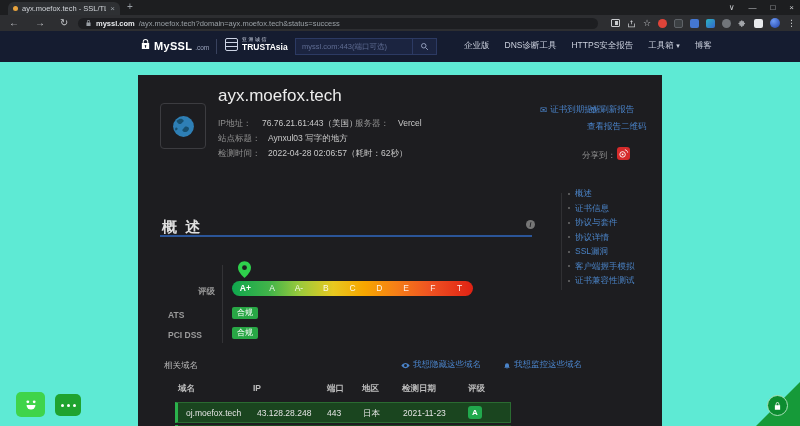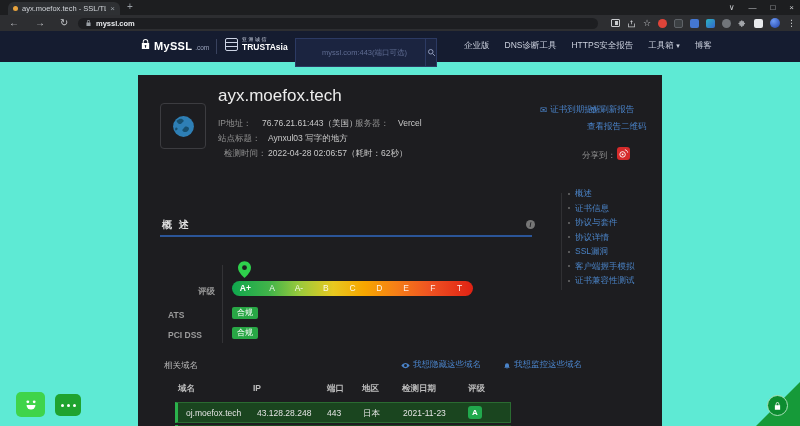--- a/index.html
+++ b/index.html
@@ -53,55 +53,55 @@
   #logo { position:absolute; left:140px; top:7px; display:flex; align-items:baseline; gap:3px; }
   #brand { font-size:11px; font-weight:bold; color:#fff; letter-spacing:.3px; }
   #brand-suffix { font-size:6.5px; color:#9aa3bd; }
   #hdr-divider { position:absolute; left:216px; top:8px; width:1px; height:15px; background:#39425e; }
   #trust { position:absolute; left:225px; top:6px; display:flex; align-items:center; gap:4px; }
   #trust-box { width:13px; height:13px; border:1px solid #ccd3e4; border-radius:2px;
                background:repeating-linear-gradient(180deg,transparent 0 3px,#ccd3e4 3px 4px); }
   #trust-text { display:flex; flex-direction:column; line-height:1; }
   #trust-cn { font-size:5px; color:#cdd3e2; letter-spacing:1.5px; }
   #trust-en { font-size:8.5px; font-weight:bold; color:#fff; margin-top:1px; }
-  #searchbox { position:absolute; left:295px; top:7px; width:142px; height:29px;
-               background:#1b2440; border:1px solid #2c3a63; display:flex;padding-left:20px; }
+  #searchbox { position:absolute; left:295px; top:7px; width:142px; height:17px;
+               background:#1b2440; border:1px solid #2c3a63; display:flex; }
   #search-input { flex:1; background:transparent; border:none; outline:none;
                   font-size:7.5px; color:#c7cde0; padding:0 6px;
                   font-family:"Liberation Sans","DejaVu Sans",sans-serif; }
   #search-input::placeholder { color:#5f6c92; }
   #search-btn { width:24px; border-left:1px solid #2c3a63; display:flex; align-items:center; justify-content:center; background:#1b2440; }
   #mnav { position:absolute; left:464px; top:9px; display:flex; gap:15px; }
   .mnav-item { font-size:8.5px; color:#ccd1de; white-space:nowrap; }
   .caret { font-size:7px; color:#ccd1de; }
 
   
   #card { position:absolute; left:138px; top:44px; width:524px; bottom:0; background:#1d1d20; }
 
   #fav-box { position:absolute; left:22px; top:28px; width:46px; height:46px;
              border:1px solid #3c3c40; border-radius:4px; display:flex; align-items:center; justify-content:center; }
   #site-title { position:absolute; left:80px; top:11px; font-size:17px; color:#ececec; }
   .info-label { position:absolute; font-size:8.5px; color:#909090; white-space:nowrap; }
   .info-value { position:absolute; font-size:8.5px; color:#c9c9c9; white-space:nowrap; }
   #l1a { left:80px; top:43px; }  #l1b { left:124px; top:43px; }
   #l1c { left:217px; top:43px; } #l1d { left:260px; top:43px; }
   #l2a { left:80px; top:58px; }  #l2b { left:130px; top:58px; }
-  #l3a { left:80px; top:73px;margin-left:6px; }  #l3b { left:130px; top:73px; }
+  #l3a { left:80px; top:73px; }  #l3b { left:130px; top:73px; }
 
   .blue-link { font-size:8.5px; color:#4a83c9; white-space:nowrap; display:flex; align-items:center; gap:3px; }
   #act-expiry { position:absolute; left:402px; top:29px; }
   #act-refresh { position:absolute; left:452px; top:29px; }
   #act-qr { position:absolute; left:449px; top:46px; }
   .link-glyph { font-size:8.5px; color:#4a83c9; }
   #share-label { position:absolute; left:444px; top:75px; font-size:8.5px; color:#8f8f8f; }
   #weibo { position:absolute; left:479px; top:72px; width:13px; height:13px; background:#d52b2b;
            border-radius:3px; display:flex; align-items:center; justify-content:center; }
 
   
-  #ov-title { position:absolute; left:24px; top:143px; font-size:10px; font-weight:bold; color:#e0e0e0; letter-spacing:2px; }
+  #ov-title { position:absolute; left:24px; top:143px; font-size:15px; font-weight:bold; color:#e0e0e0; letter-spacing:2px; }
   #ov-info { position:absolute; left:388px; top:145px; width:9px; height:9px; border-radius:50%;
              background:#767676; color:#1d1d20; font-size:6.5px; font-weight:bold;
              display:flex; align-items:center; justify-content:center; font-style:italic; }
   #ov-underline { position:absolute; left:22px; top:160px; width:372px; height:2px; background:#2b5598; }
   #ov-desc { position:absolute; left:24px; top:170px; width:378px; font-size:8.5px; color:#a6a6a6; white-space:nowrap; }
 
   #pin { position:absolute; left:100px; top:186px; }
   #rating-label { position:absolute; left:30px; top:211px; width:47px; text-align:right;
                   font-size:8.5px; font-weight:bold; color:#9b9b9b; }
   #v-divider { position:absolute; left:84px; top:190px; width:1px; height:78px; background:#333336; }
@@ -175,20 +175,21 @@
 
   <div id="toolbar">
     <span id="btn-back" class="nav-glyph">←</span>
     <span id="btn-fwd" class="nav-glyph">→</span>
     <span id="btn-reload" class="nav-glyph">↻</span>
     <div id="addr">
       <svg width="7" height="8" viewBox="0 0 24 24">
           <path d="M17 10V7A5 5 0 007 7v3H5v12h14V10h-2zm-8-3a3 3 0 016 0v3H9V7z" fill="#9aa0a6"></path>
         </svg>
       <span id="url-domain">myssl.com</span>
+      <span id="url-path">/ayx.moefox.tech?domain=ayx.moefox.tech&amp;status=success</span>
     </div>
     <div id="tb-icons">
       <span id="ic-panel" class="chip"></span>
       <svg width="9" height="9" viewBox="0 0 24 24">
           <path d="M12 3l4 4h-3v7h-2V7H8l4-4zM5 12v8h14v-8h2v10H3V12h2z" fill="#c9cbce"></path>
         </svg>
       <span class="glyph-ic">☆</span>
       <span id="ic-red" class="chip chip-circle"></span>
       <span id="ic-dark" class="chip chip-square"></span>
       <span id="ic-blue" class="chip chip-square"></span>

